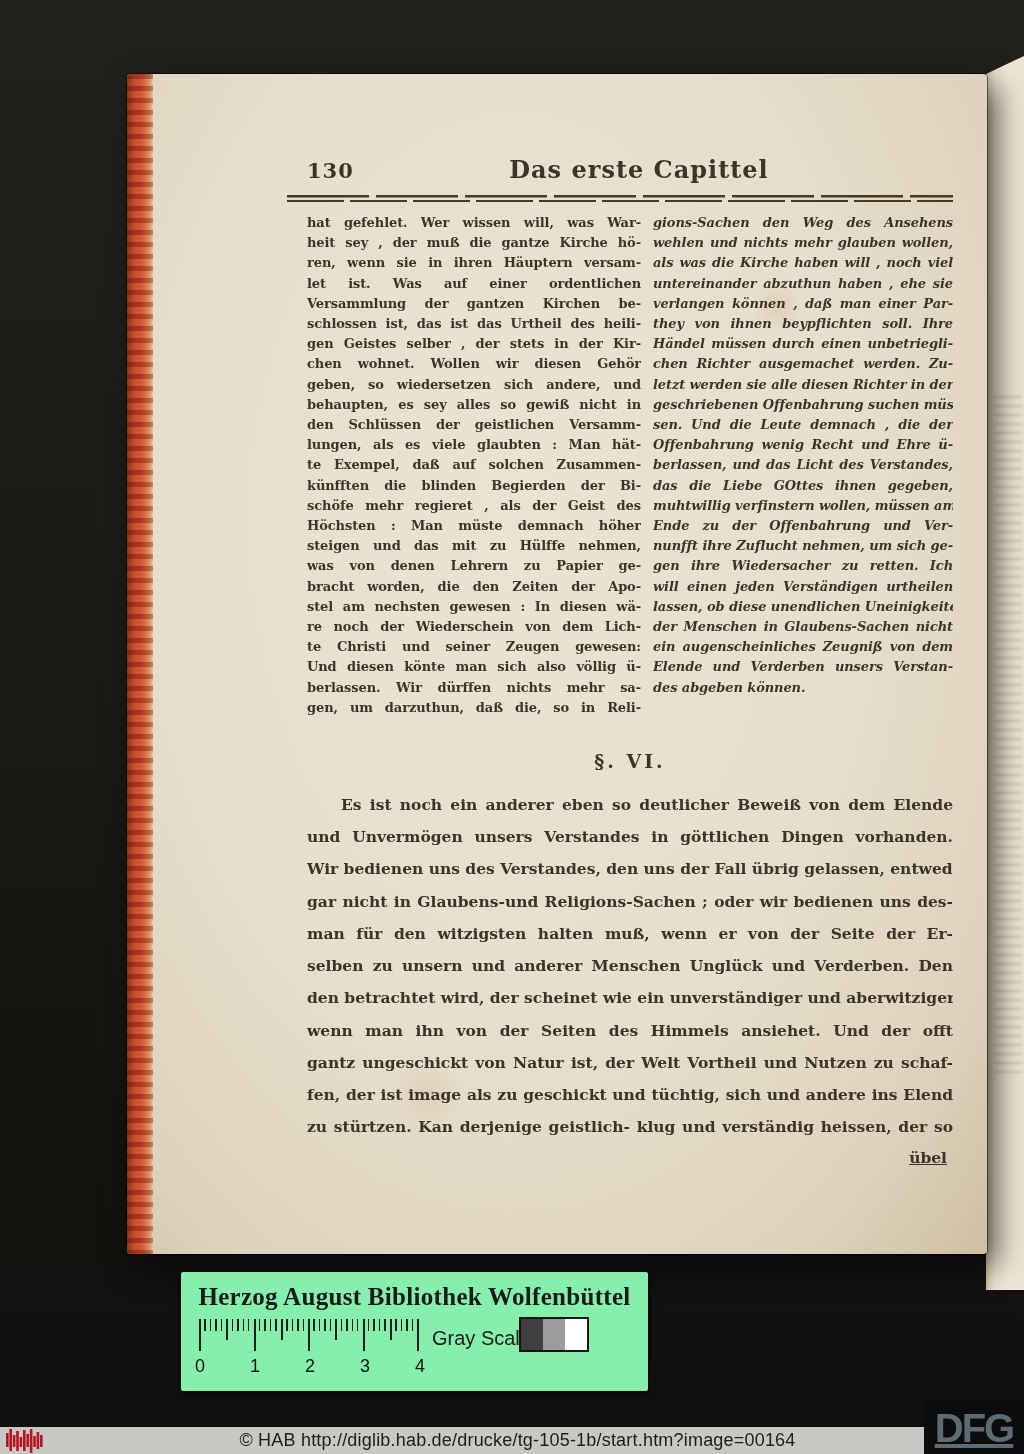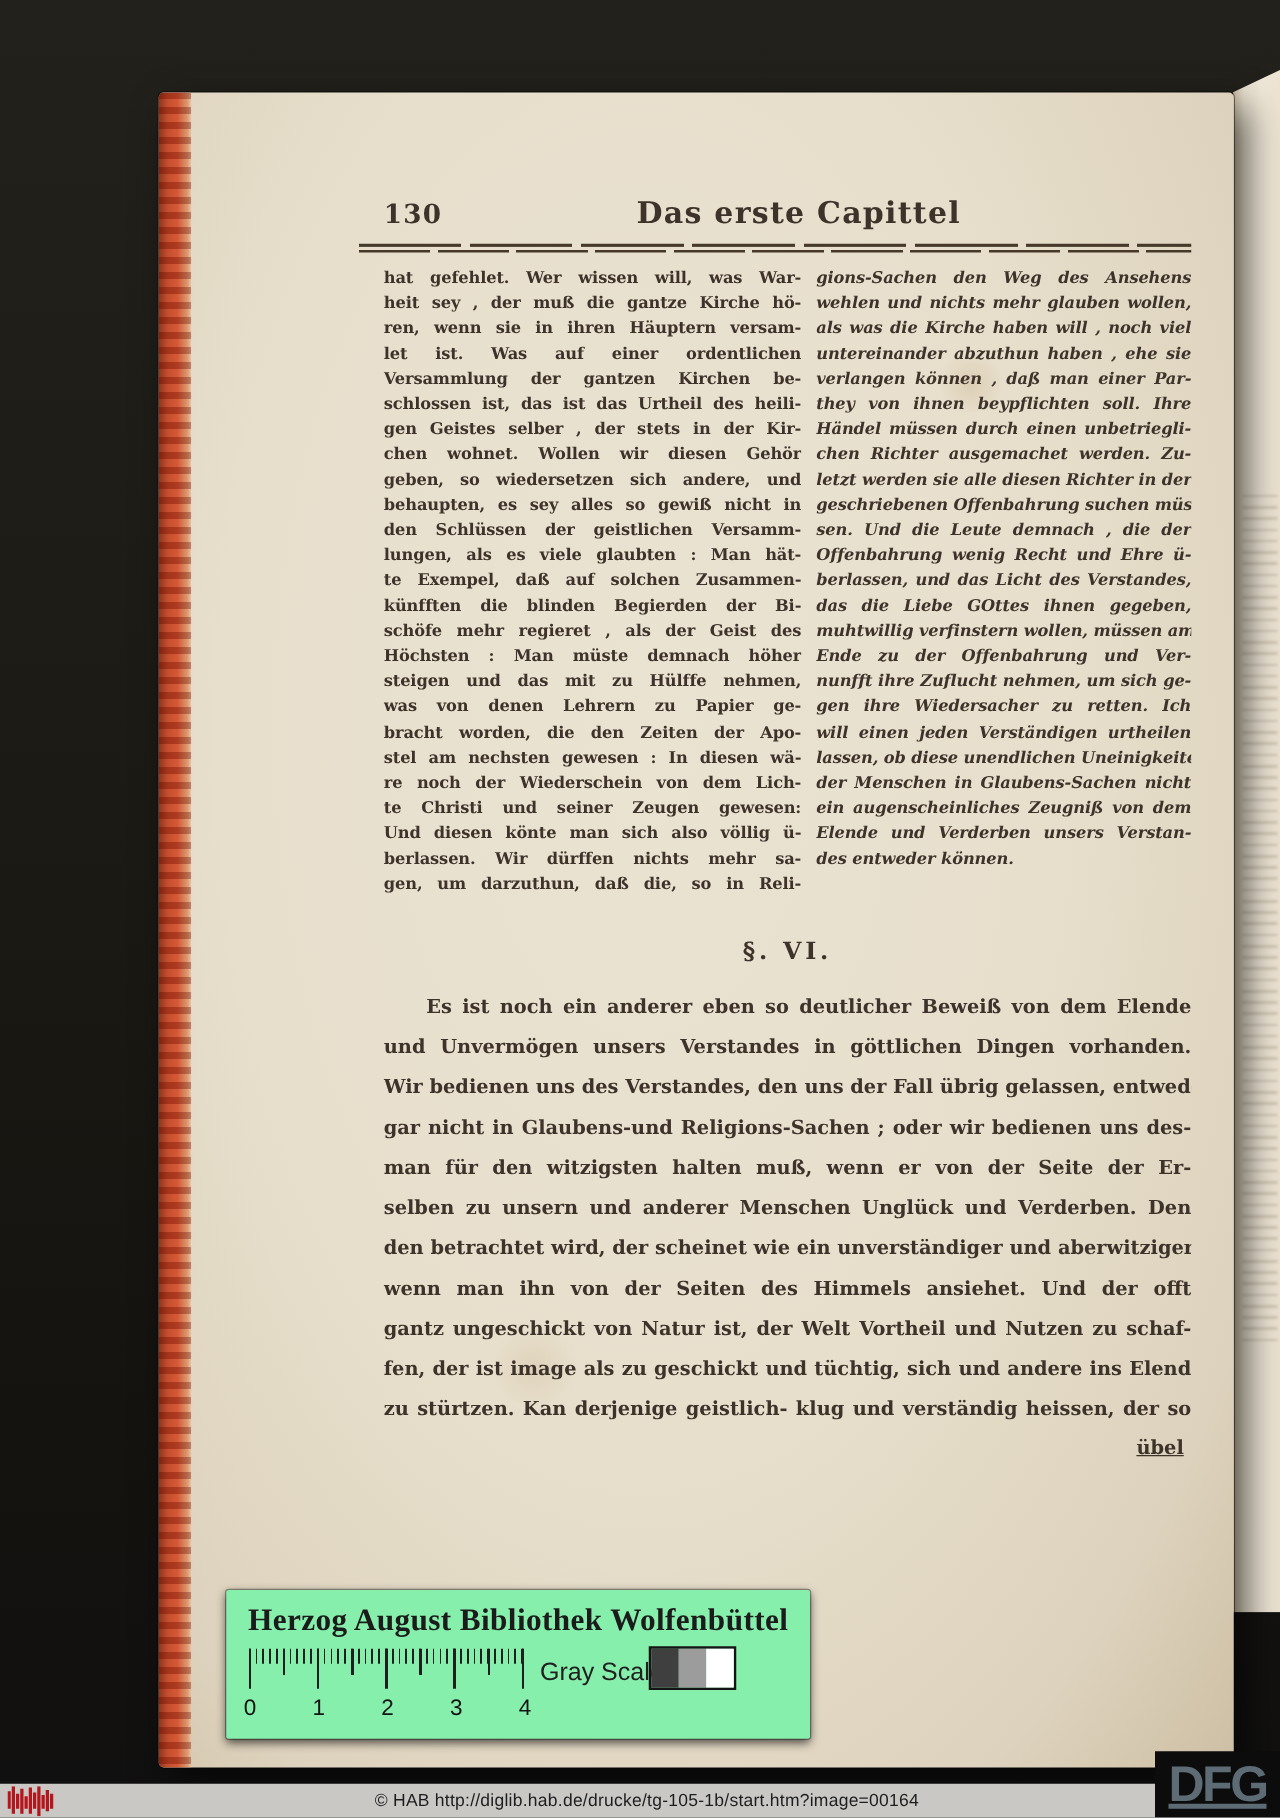--- a/index.html
+++ b/index.html
@@ -15,21 +15,21 @@
     position:absolute; left:986px; top:56px; width:38px; height:1234px;
     background:linear-gradient(90deg,#c6b99f 0,#d8ccb5 3px,#e9e1d0 9px,#efe7d7 60%,#ece3d2 100%);
     clip-path:polygon(0 18px,100% 0,100% 100%,0 100%);
   }
   .next-page .showthrough{
     position:absolute; left:8px; right:2px; top:340px; height:680px;
     background:repeating-linear-gradient(180deg, rgba(120,104,78,.22) 0 2px, transparent 2px 9px);
     filter:blur(1px);
   }
   .page{
-    position:absolute; left:127px; top:74px; width:860px; height:1340px;
+    position:absolute; left:127px; top:74px; width:860px; height:1180px;
     border-radius:4px;
     background:radial-gradient(ellipse at 45% 38%, #ebe3d2 0%, #e7dfcc 50%, #ddd2bd 82%, #cdbfa4 100%);
     box-shadow:0 0 0 1px rgba(0,0,0,.45), 10px 12px 30px rgba(0,0,0,.6);
   }
   .red-edge{
     position:absolute; left:0; top:0; width:26px; height:100%;
     border-radius:4px 0 0 4px;
     background:
       repeating-linear-gradient(180deg, rgba(125,25,8,.40) 0 5px, rgba(255,140,95,.12) 5px 12px),
       linear-gradient(90deg,#7c2a15 0%,#bd4527 28%,#cf5231 58%,#d99a72 88%,#e6ceae 100%);
@@ -94,21 +94,21 @@
   .patch div{ flex:1; }
   .patch .g1{ background:#3f3f3f; }
   .patch .g2{ background:#9c9c9c; }
   .patch .g3{ background:#ffffff; }
 
   
   .strip{ position:absolute; left:0; top:1427px; width:1024px; height:27px; background:#c9c8c5; }
   .copyright{
     position:absolute; left:60px; top:1427px; width:860px; height:27px;
     line-height:27px; text-align:center; text-indent:55px;
-    font-family:"Liberation Sans",sans-serif; font-size:14px; color:#1d1d1d; letter-spacing:.2px;
+    font-family:"Liberation Sans",sans-serif; font-size:18px; color:#1d1d1d; letter-spacing:.2px;
   }
   .hab-logo{ position:absolute; left:6px; top:1429px; }
   .dfg-box{
     position:absolute; right:0; top:1401px; width:100px; height:53px; background:#0c0c0c;
     display:flex; align-items:center; justify-content:center;
   }
   .dfg-text{ font:700 40px/1 "Liberation Sans",sans-serif; color:#5d6b75; letter-spacing:-2px;text-decoration:underline; }
 </style>
 </head>
 <body>
@@ -174,21 +174,21 @@
           <div class="line">das die Liebe GOttes ihnen gegeben,</div>
           <div class="line">muhtwillig verfinstern wollen, müssen am</div>
           <div class="line">Ende zu der Offenbahrung und Ver-</div>
           <div class="line">nunfft ihre Zuflucht nehmen, um sich ge-</div>
           <div class="line">gen ihre Wiedersacher zu retten.  Ich</div>
           <div class="line">will einen jeden Verständigen urtheilen</div>
           <div class="line">lassen, ob diese unendlichen Uneinigkeiten</div>
           <div class="line">der Menschen in Glaubens-Sachen nicht</div>
           <div class="line">ein augenscheinliches Zeugniß von dem</div>
           <div class="line">Elende und Verderben unsers Verstan-</div>
-          <div class="line">des entweder können.</div>
+          <div class="line">des abgeben können.</div>
         </div>
     </div>
 
     <div class="sec-head">§. VI.</div>
     <div class="sec">
         <div class="sline">Es ist noch ein anderer eben so deutlicher Beweiß von dem Elende</div>
         <div class="sline">und Unvermögen unsers Verstandes in göttlichen Dingen vorhanden.</div>
         <div class="sline">Wir bedienen uns des Verstandes, den uns der Fall übrig gelassen, entweder</div>
         <div class="sline">gar nicht in Glaubens-und Religions-Sachen ;  oder wir bedienen uns des-</div>
         <div class="sline">man für den witzigsten halten muß, wenn er von der Seite der Er-</div>

